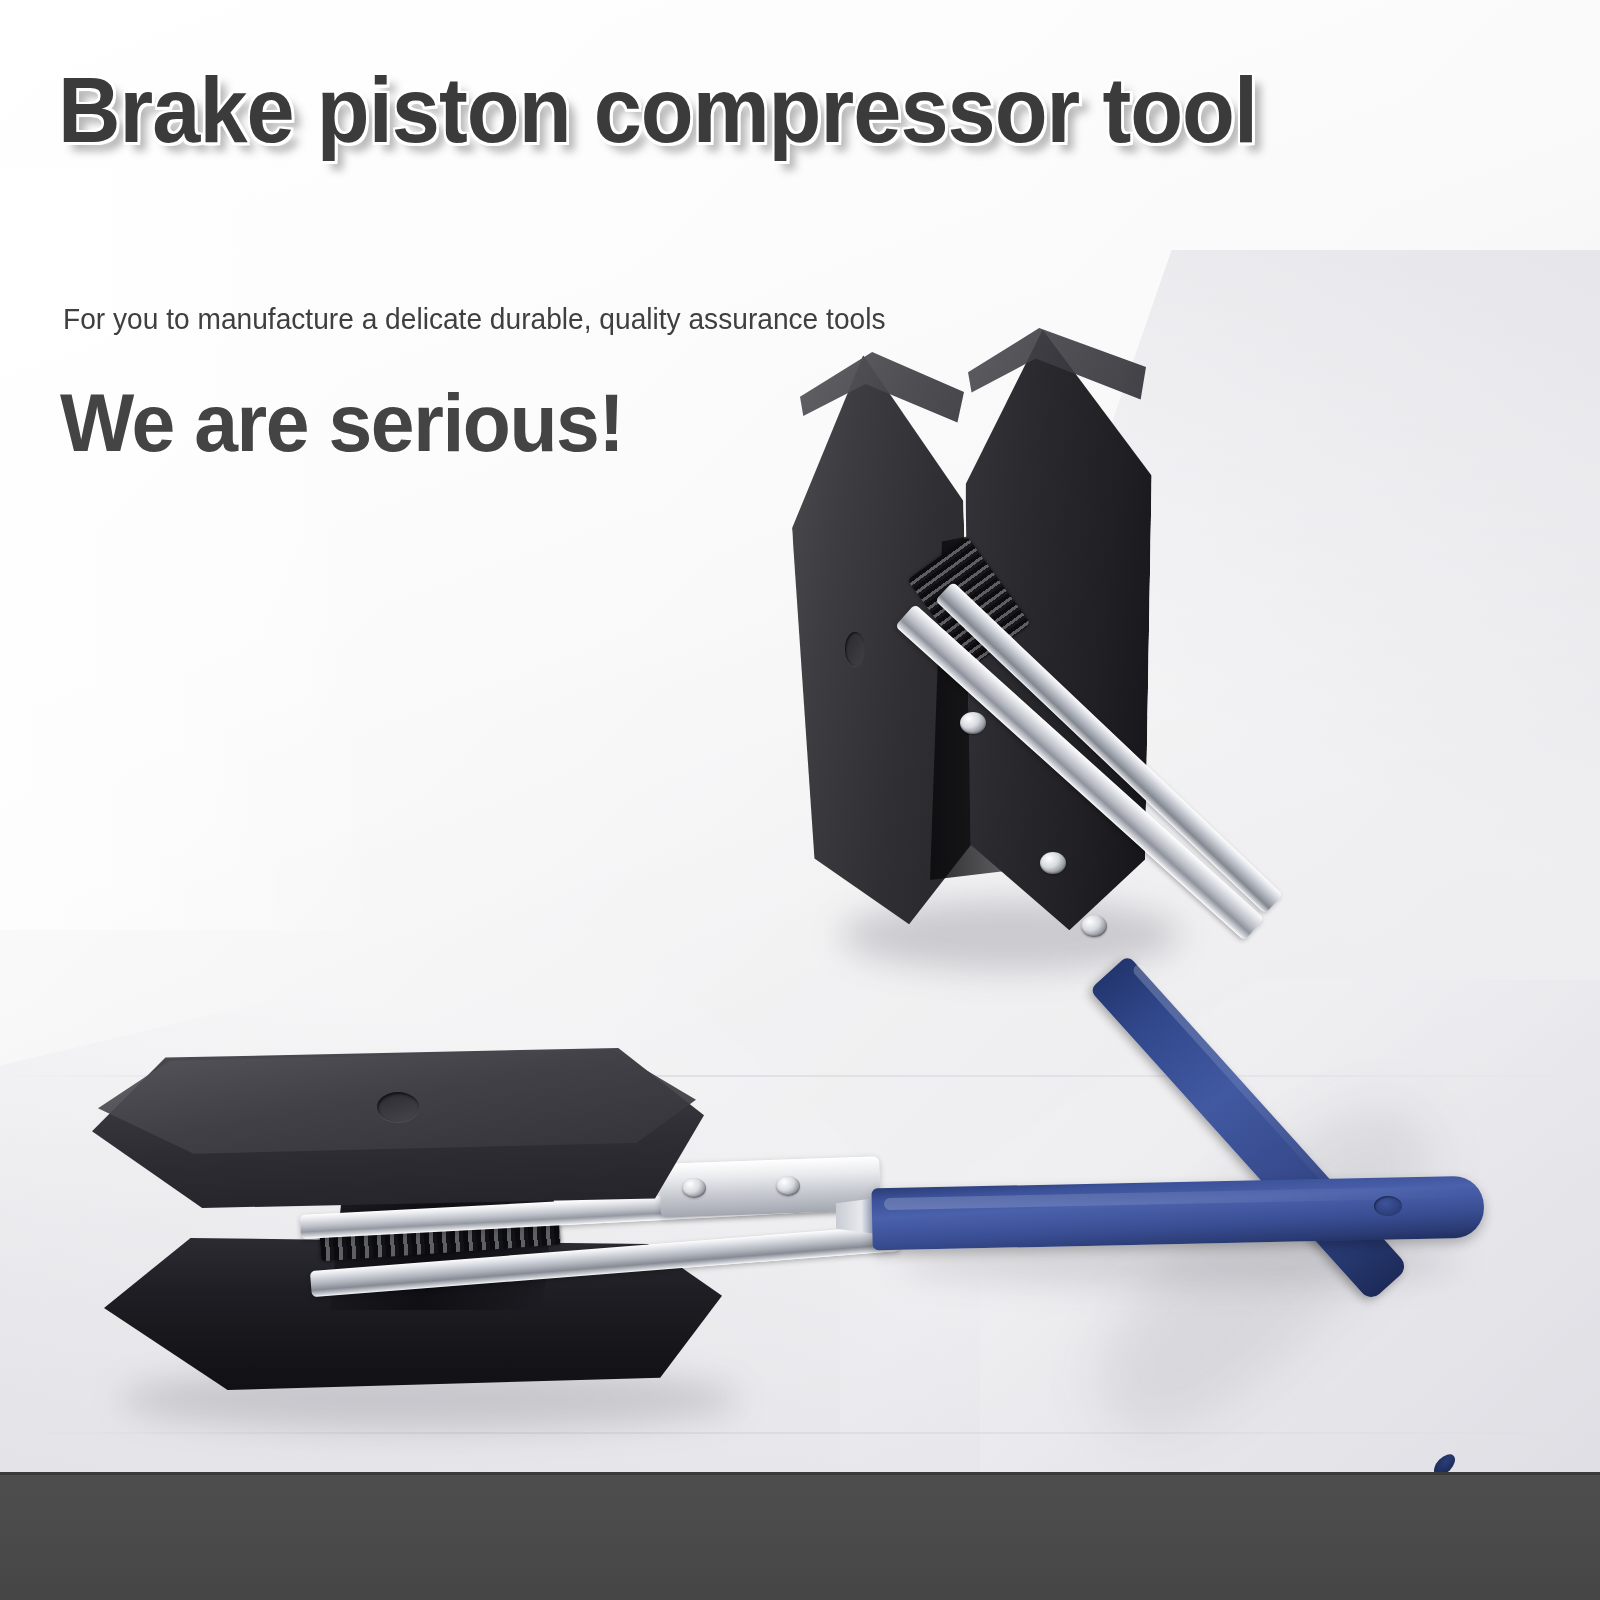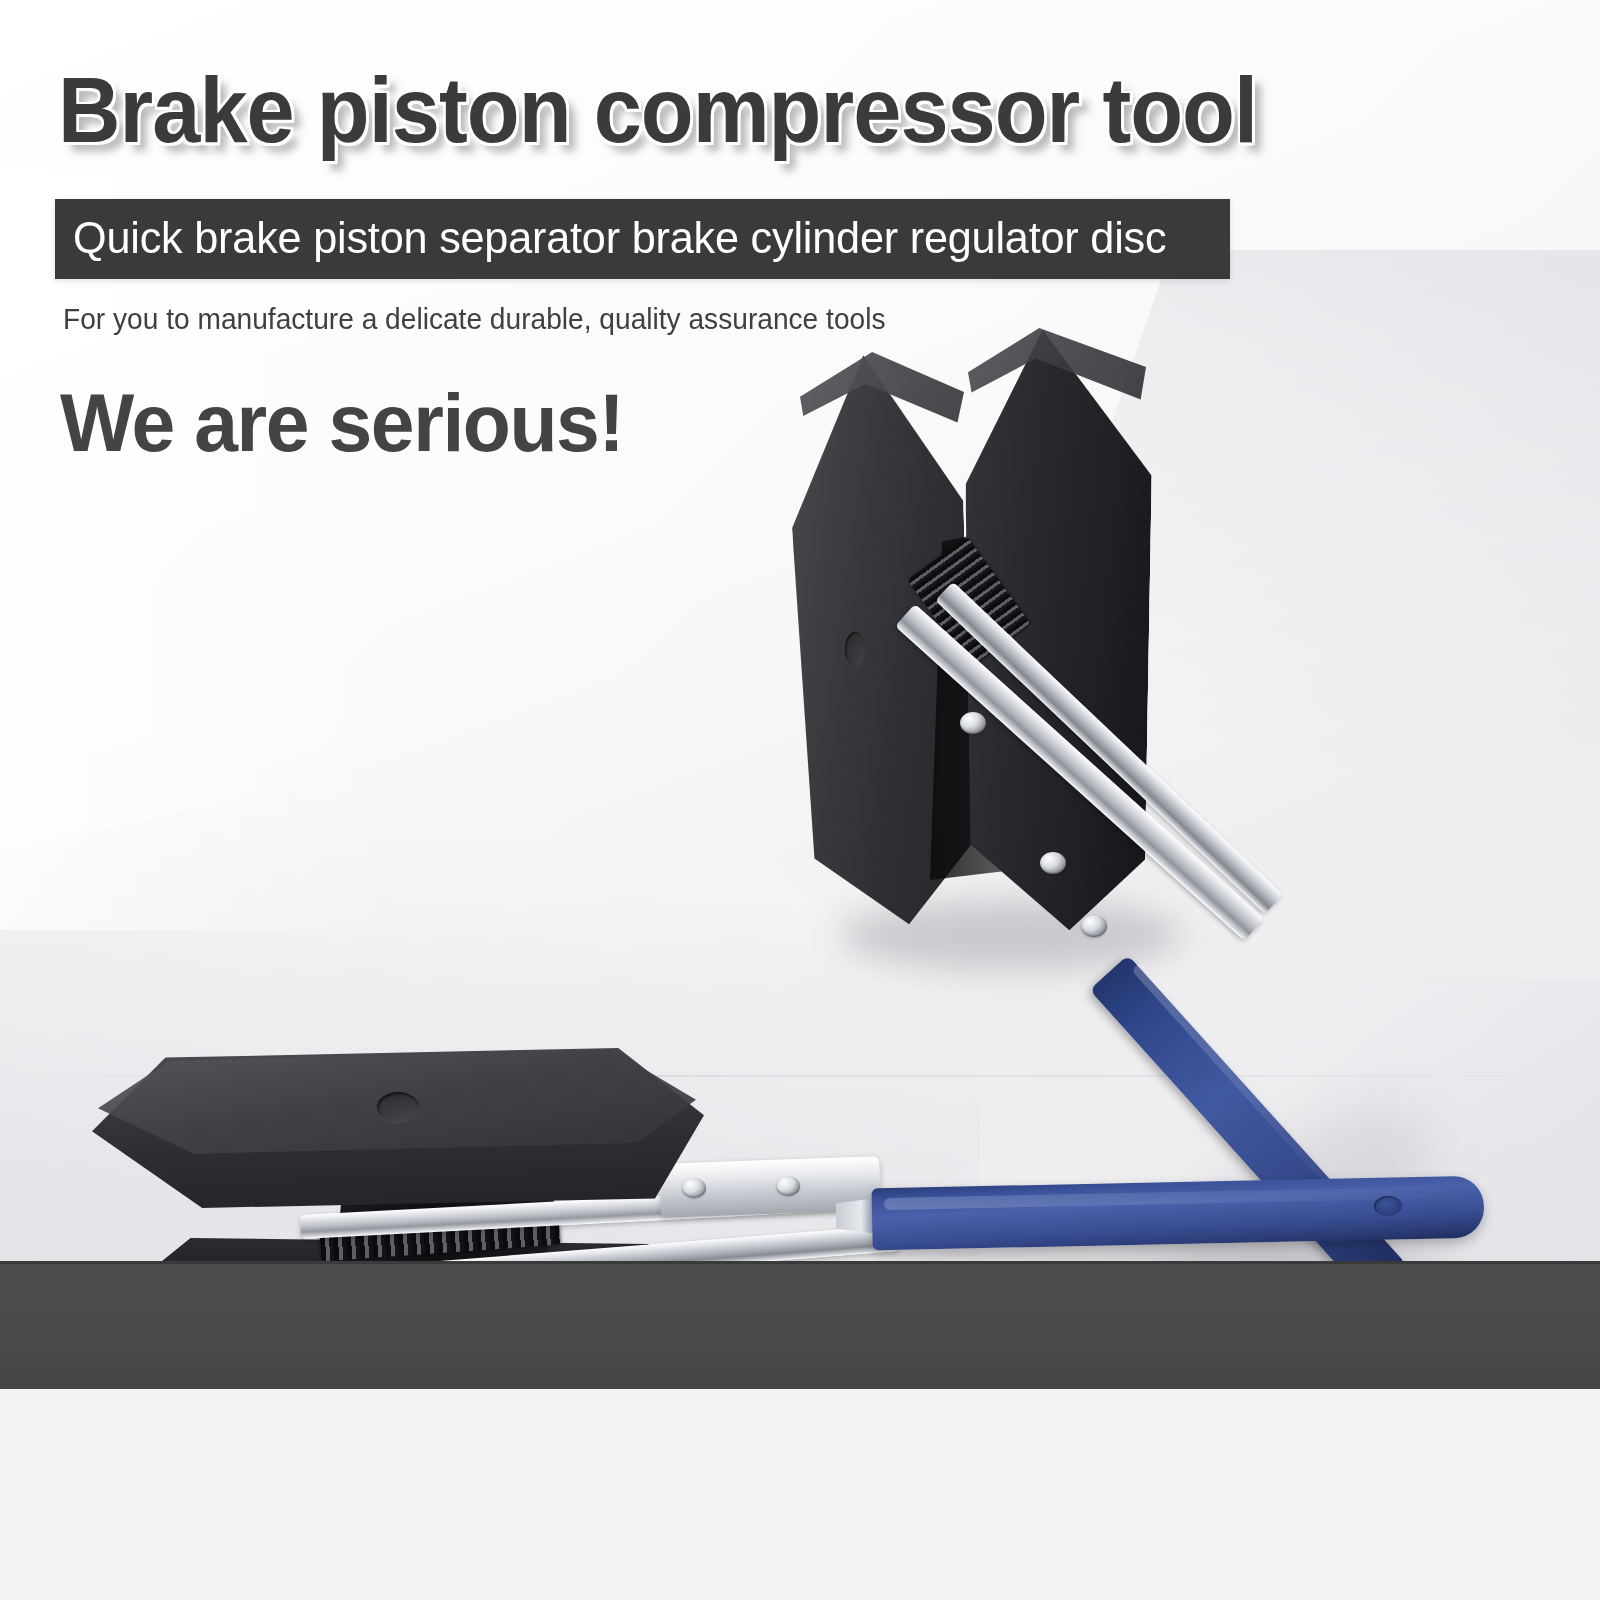--- a/index.html
+++ b/index.html
@@ -1,21 +1,21 @@
 <!DOCTYPE html>
 <html><head>
 <meta charset="utf-8">
 <style>
   html,body{margin:0;padding:0;}
   body{
     width:1600px;height:1600px;overflow:hidden;
     font-family:"Liberation Sans", sans-serif;
     background:#f2f2f2;
   }
-  #stage{position:relative;width:1600px;height:1389px;overflow:hidden;}
+  #stage{position:relative;width:1600px;height:1600px;overflow:hidden;}
 
   
   .bg-base{
     position:absolute;inset:0;
     background:linear-gradient(135deg,#fbfbfb 0%,#f4f4f5 40%,#eeeef0 70%,#e9e9ec 100%);
   }
   .facet{position:absolute;}
   .facet-a{
     top:0;left:0;width:1600px;height:1600px;
     background:linear-gradient(160deg, rgba(255,255,255,.95) 0%, rgba(255,255,255,.55) 35%, rgba(232,232,236,.0) 60%);
@@ -341,23 +341,20 @@
     <div class="part lo-handle"></div>
     <div class="part lo-handle-hi"></div>
     <div class="part lo-handle-dimple"></div>
     <div class="part lo-pad-top"></div>
     <div class="part lo-pad-top-face"></div>
     <div class="part lo-pad-top-dimple"></div>
   </div>
 
   <div class="title">Brake piston compressor tool</div>
 
-  <div class="subtitle-bar">
-    <span class="subtitle-text">Quick brake piston separator brake cylinder regulator disc</span>
-  </div>
 
   <div class="tagline">For you to manufacture a delicate durable, quality assurance tools</div>
 
   <div class="headline">We are serious!</div>
 
   <div class="bottom-band"></div>
 
 </div>
 
 </body></html>

